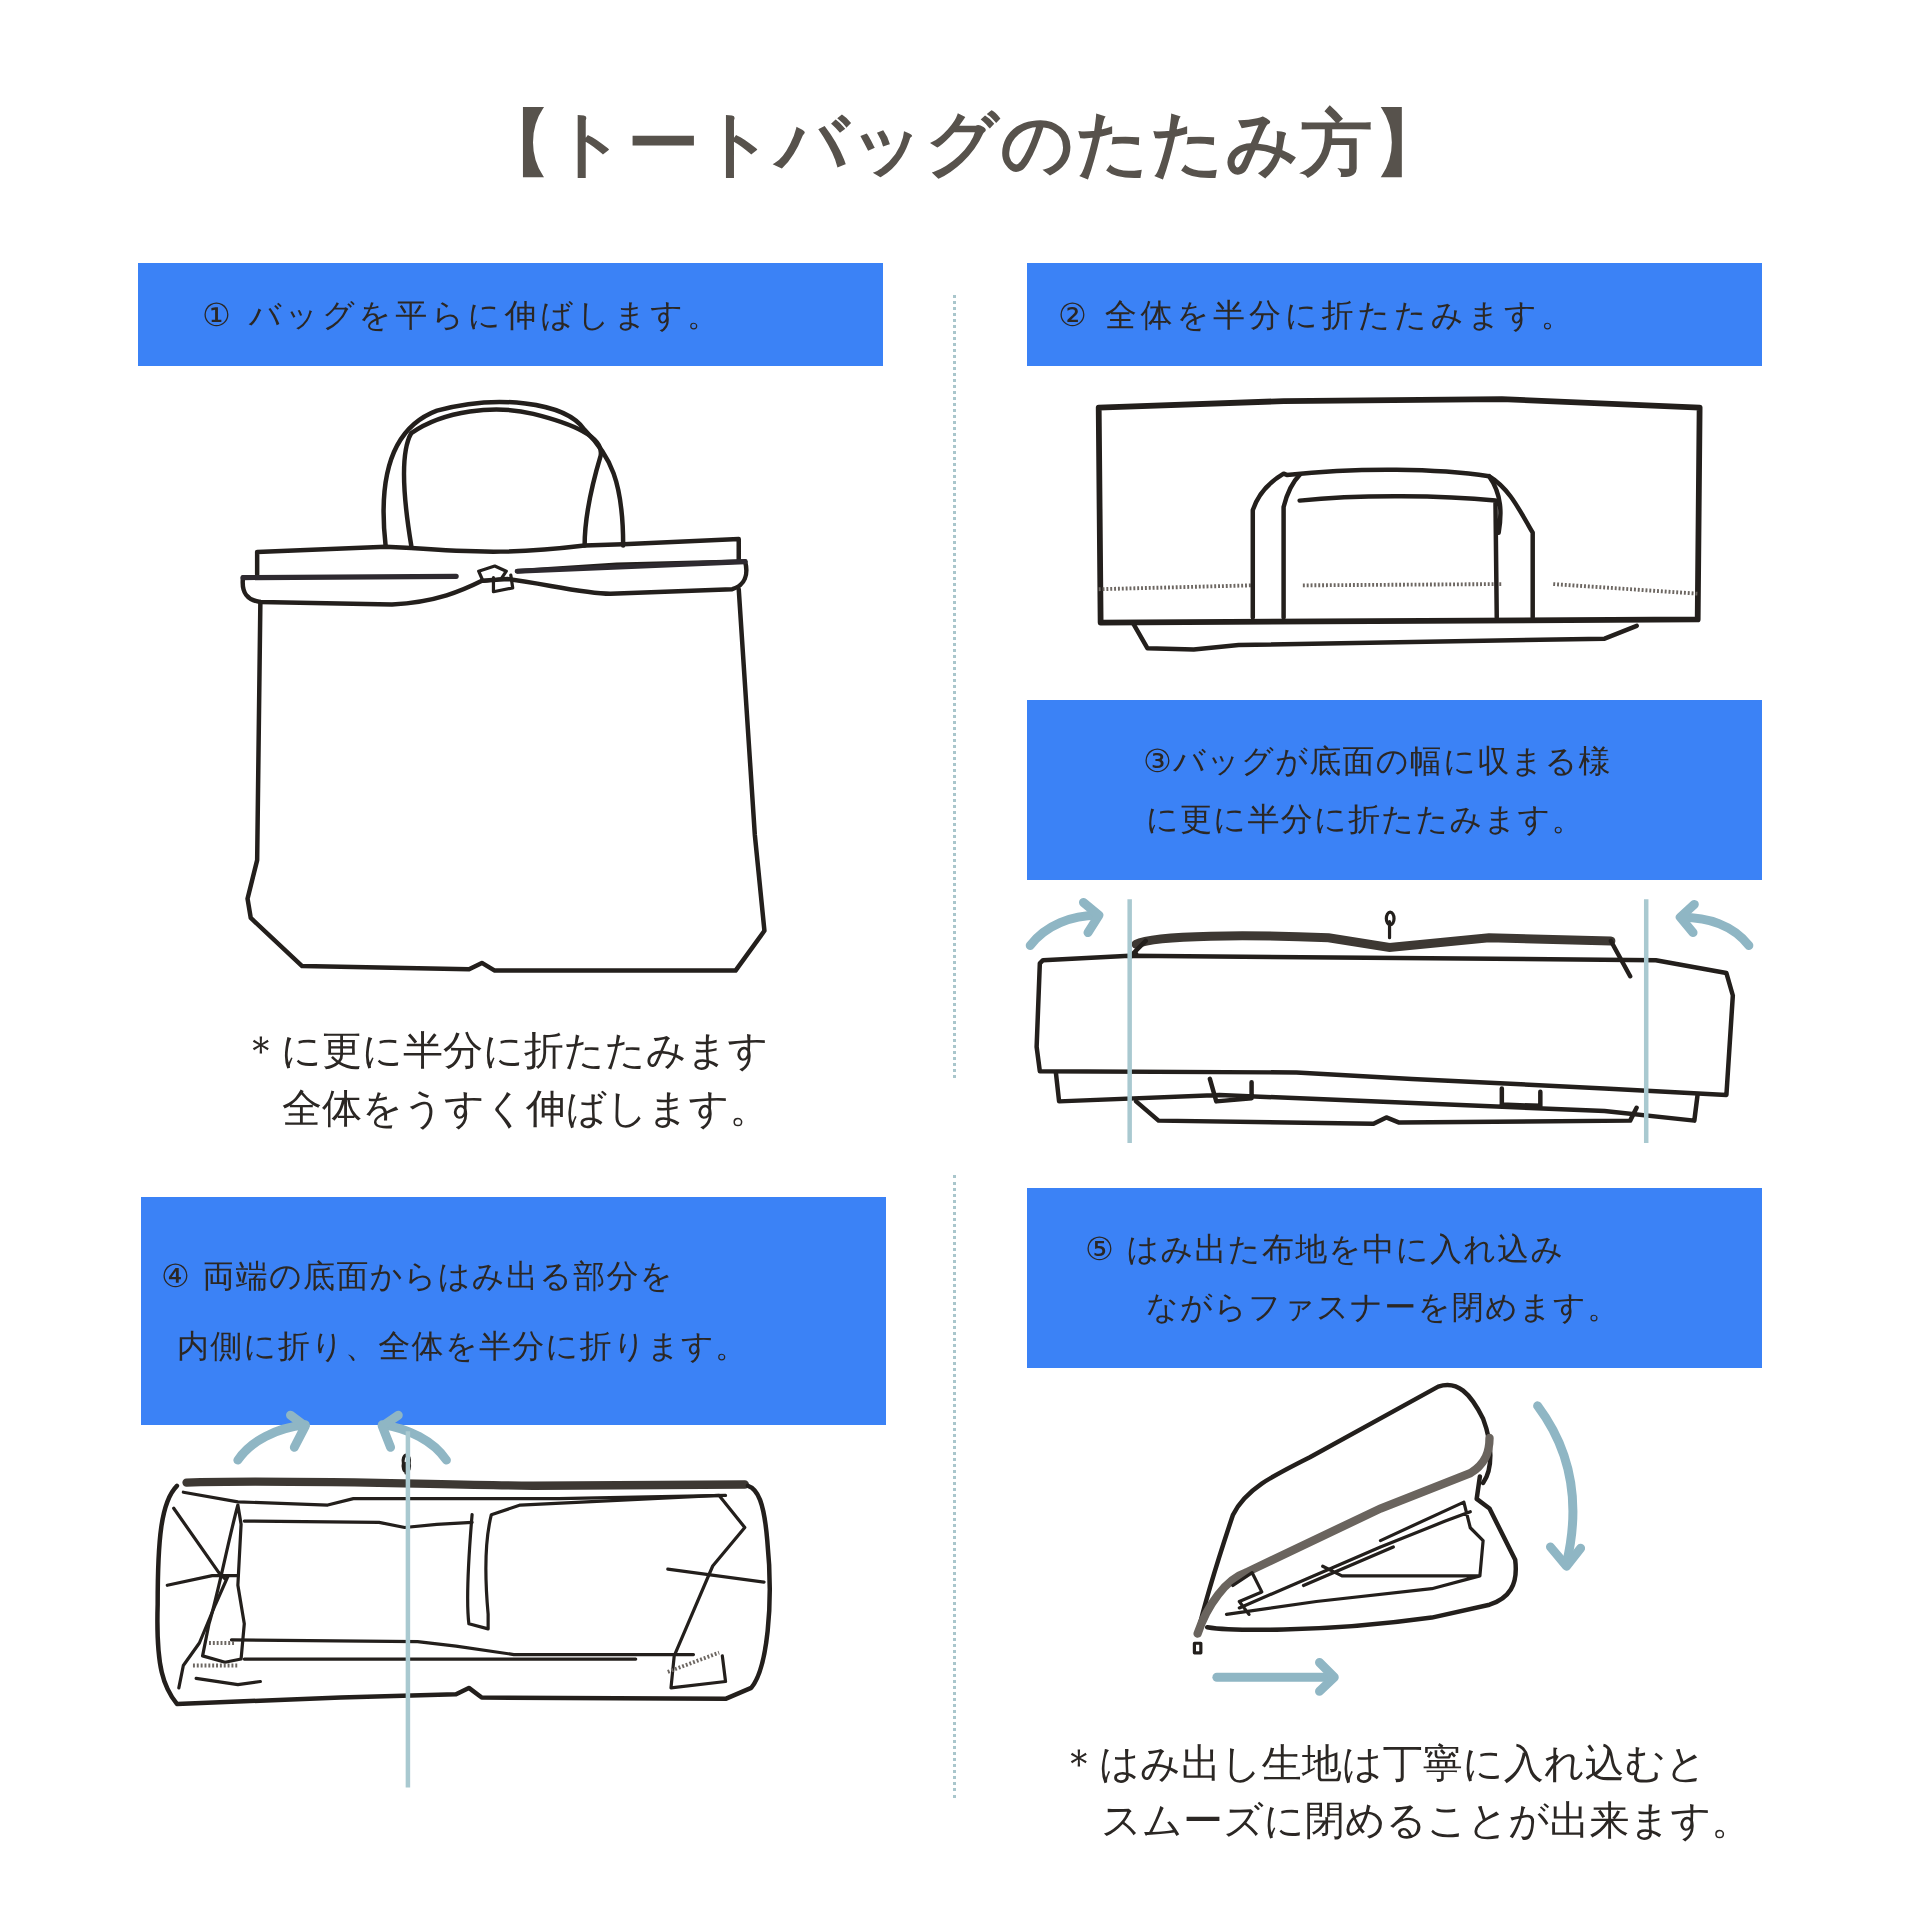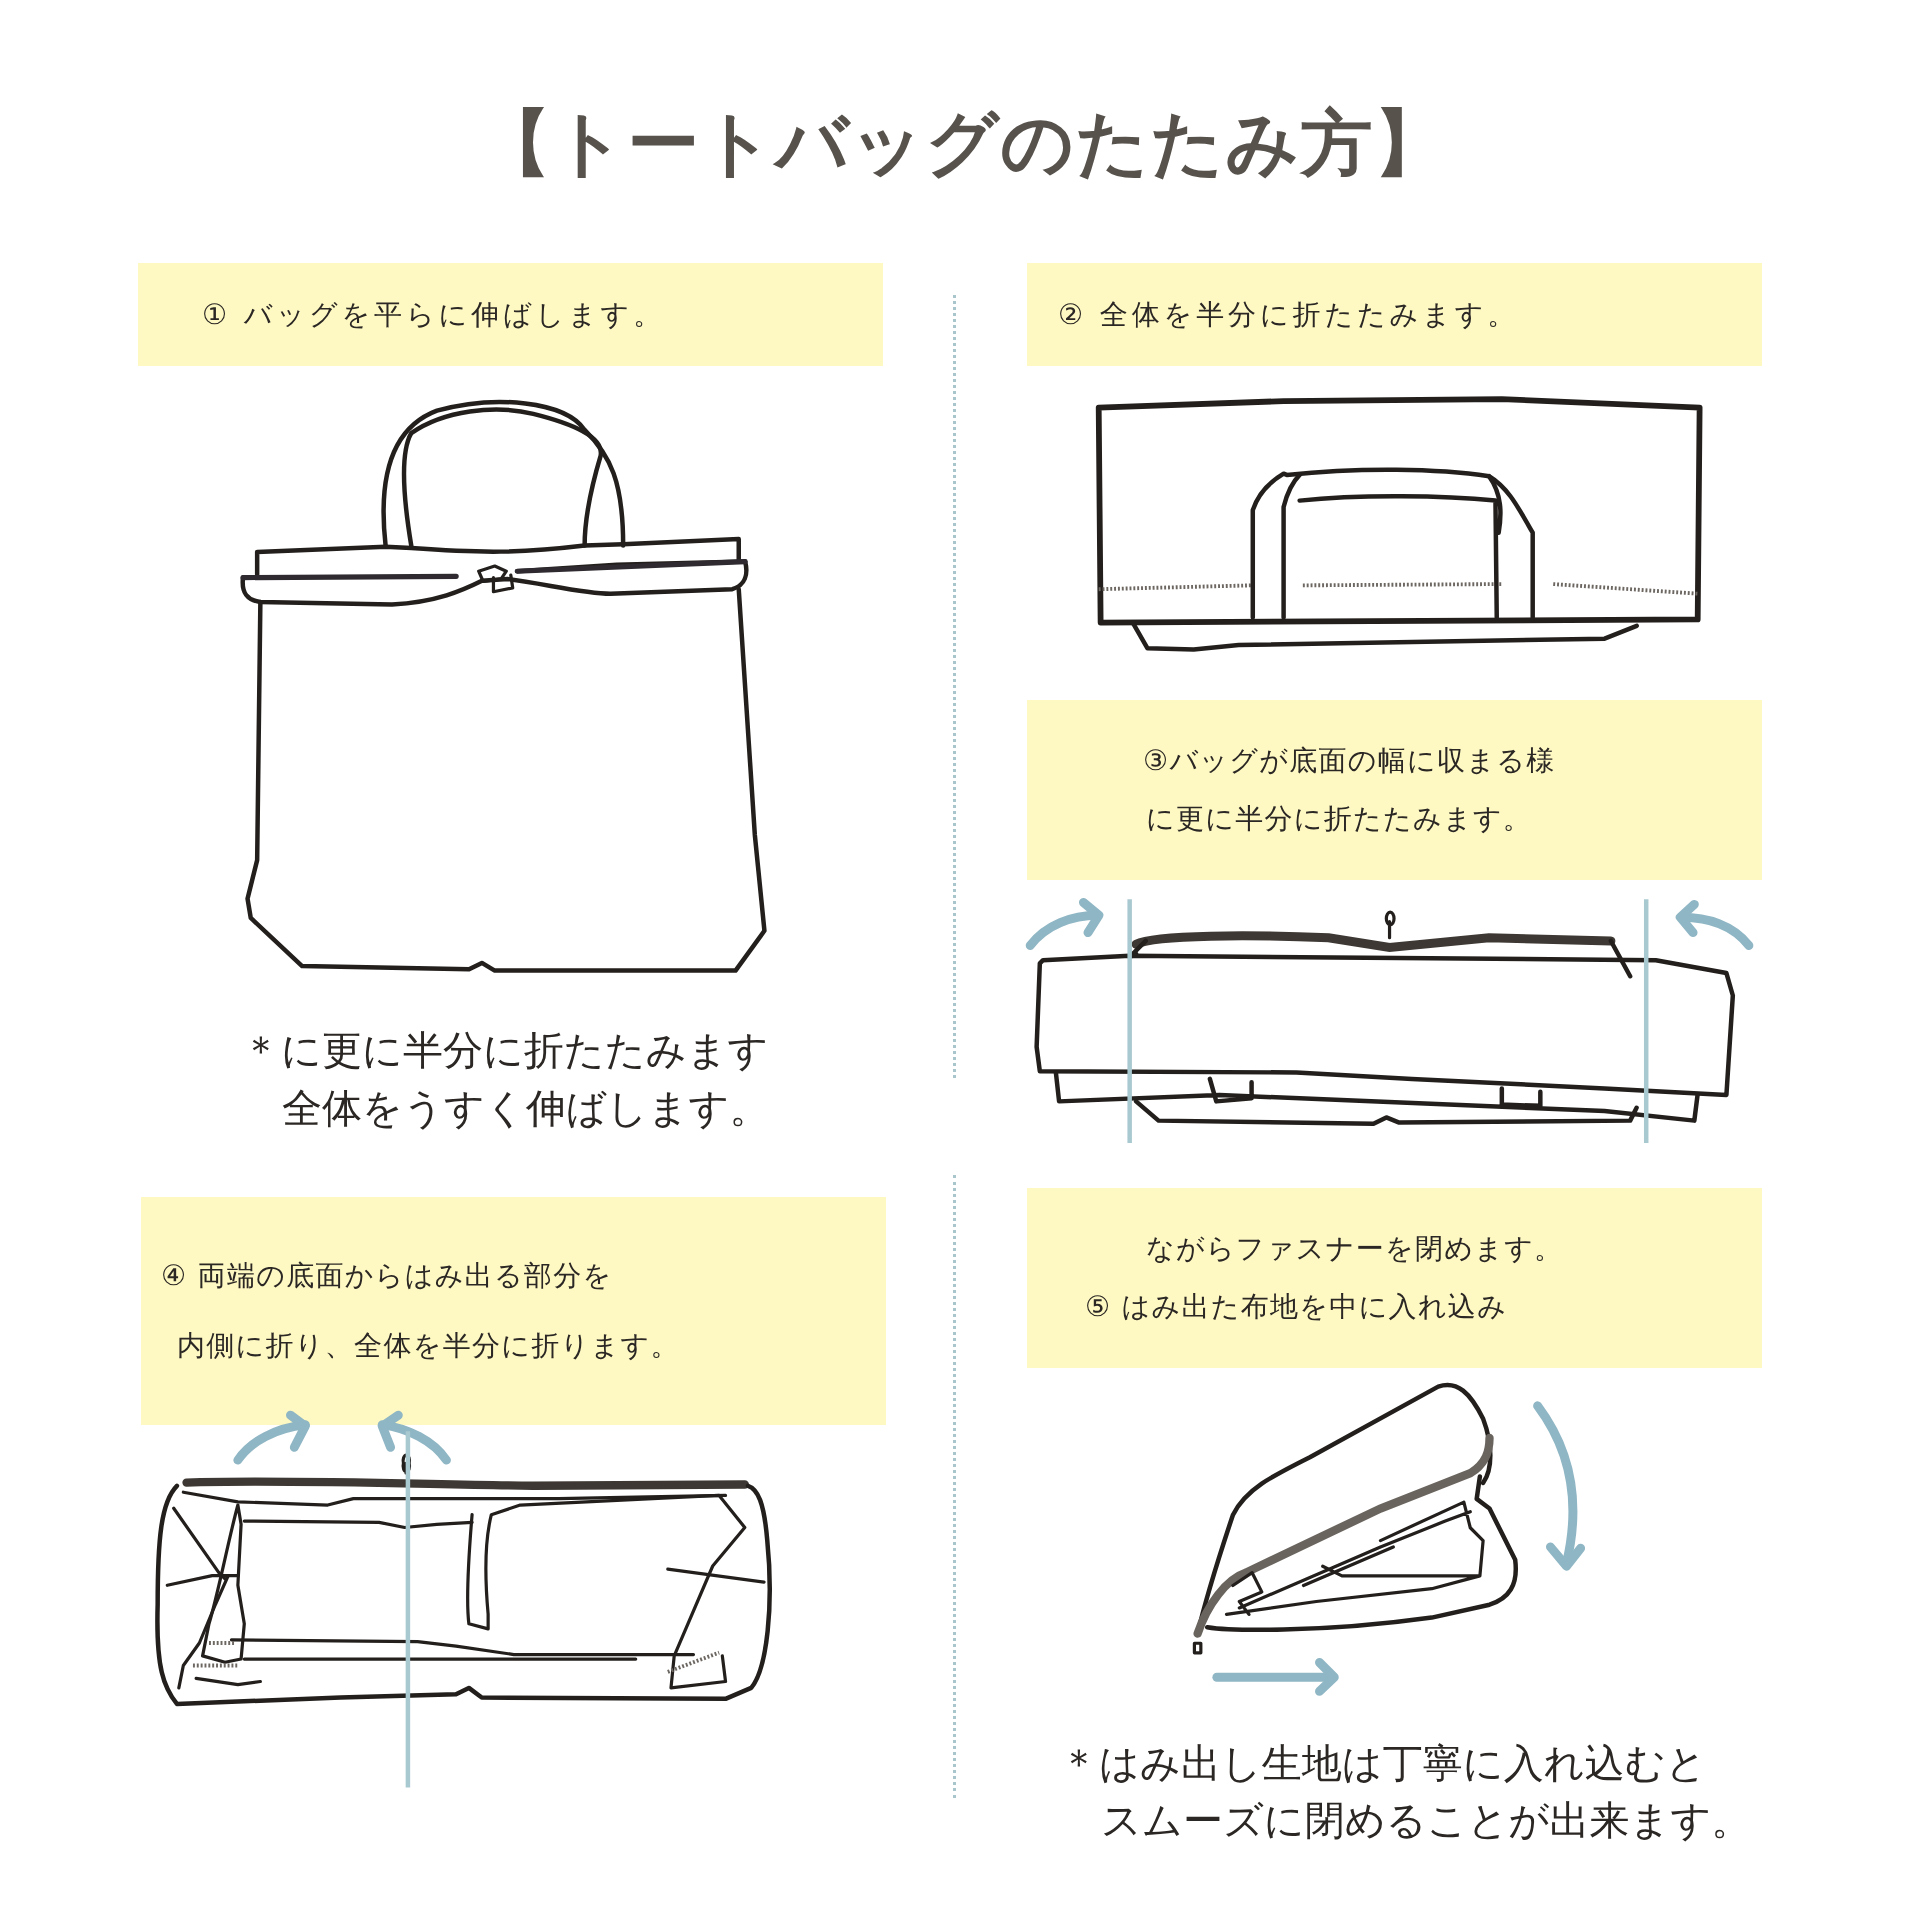--- a/index.html
+++ b/index.html
@@ -1,21 +1,21 @@
 <!DOCTYPE html>
 <html style="font-size:10.3px"><head>
 <meta charset="utf-8">
 <style>
   html, body { margin:0; padding:0; background:#ffffff; }
   body { width:1926px; height:1926px; position:relative; overflow:hidden;
          font-family:"DejaVu Sans","Liberation Sans",sans-serif; color:#2b2724; }
   .title { position:absolute; left:0; top:96px; width:1926px; text-align:center;
            font-size:72px; font-weight:bold; color:#57524c; letter-spacing:1.3px; }
-  .box { position:absolute; background:#fef9c3; display:flex; flex-direction:column;
-         justify-content:center; color:#2b2724; font-size:28px; line-height:58px; }
+  .box { position:absolute; background:#3b82f6; display:flex; flex-direction:column;
+         justify-content:center; color:#2b2724; font-size:32px; line-height:58px; }
   .box .line { white-space:nowrap; }
   .note { position:absolute; font-size:40px; line-height:58px; color:#2b2724; white-space:nowrap; }
   .divider { position:absolute; left:953px; width:0; border-left:3.2px dotted #a9c6cc; }
   svg.ill { position:absolute; overflow:visible; }
   .stroke { fill:none; stroke:#231f1c; stroke-width:7; stroke-linejoin:round; stroke-linecap:round; }
   .stroke-thin { fill:none; stroke:#231f1c; stroke-width:5; stroke-linejoin:round; stroke-linecap:round; }
   .stitch { fill:none; stroke:#6d6762; stroke-width:6; stroke-dasharray:3 3; }
   .zip { fill:none; stroke:#5a544f; stroke-width:11; stroke-linecap:round; }
   .guide { stroke:#a9c9d0; stroke-width:7; }
   .arrow { fill:none; stroke:#8fb6c4; stroke-width:14; stroke-linecap:round; stroke-linejoin:round; }
@@ -113,22 +113,22 @@
   <path class="stroke-thin" d="M130,355 L420,358 L480,365 L570,378 L850,378 M150,385 L760,385"></path>
   <path class="stroke-thin" d="M505,160 C500,220 495,290 500,330 L530,338 L530,315 C525,260 525,200 535,160 L580,145 L890,130 L930,180 L880,240 L820,380 L815,430 L900,420 L895,380"></path>
   <path class="stitch" d="M95,360 L135,360 M70,395 L140,395 M810,405 L890,375"></path>
 
   <path class="stroke-thin" d="M402,95 L402,80 M398,80 A5,9 0 1,0 407,80 A5,9 0 1,0 398,80"></path>
 
   <line class="guide" x1="405" y1="30" x2="405" y2="585"></line>
 </svg>
 
 <div class="box" style="left:1027px;top:1188px;width:735px;height:180px;padding-left:58px;box-sizing:border-box;">
+  <div class="line" style="letter-spacing:1.3px;">⑤ はみ出た布地を中に入れ込み</div>
   <div class="line" style="padding-left:61px;letter-spacing:1.3px;">ながらファスナーを閉めます。</div>
-  <div class="line" style="letter-spacing:1.3px;">⑤ はみ出た布地を中に入れ込み</div>
 </div>
 
 <svg class="ill" style="left:1188px;top:1380px;" width="417" height="334" viewBox="0 0 650 520">
   <path class="stroke" d="M15,395 C30,330 50,270 70,210 C90,170 130,150 190,120 L390,10 C420,0 440,20 460,60 C475,100 475,140 460,160"></path>
   <path class="zip" d="M15,395 C30,350 60,310 90,300 L300,200 L440,145 C465,130 470,110 470,90" style="stroke:#6a645e;stroke-width:13;"></path>
   <path class="stroke" d="M30,385 C60,390 200,395 380,370 L470,350 C500,340 515,320 510,280 L470,200 L450,185 L455,150"></path>
   <path class="stroke-thin" d="M70,320 L100,300 L115,330 L80,345 L95,365 M60,365 L200,345 L380,325 L455,305 M80,355 L300,260 L400,220 L440,205 M180,320 L320,260 M210,290 L240,305 L455,305 L460,250 L440,230 L430,190 L300,250"></path>
   <path class="stroke-thin" d="M10,410 L20,410 L20,425 L10,425 Z"></path>
 
   <g>

